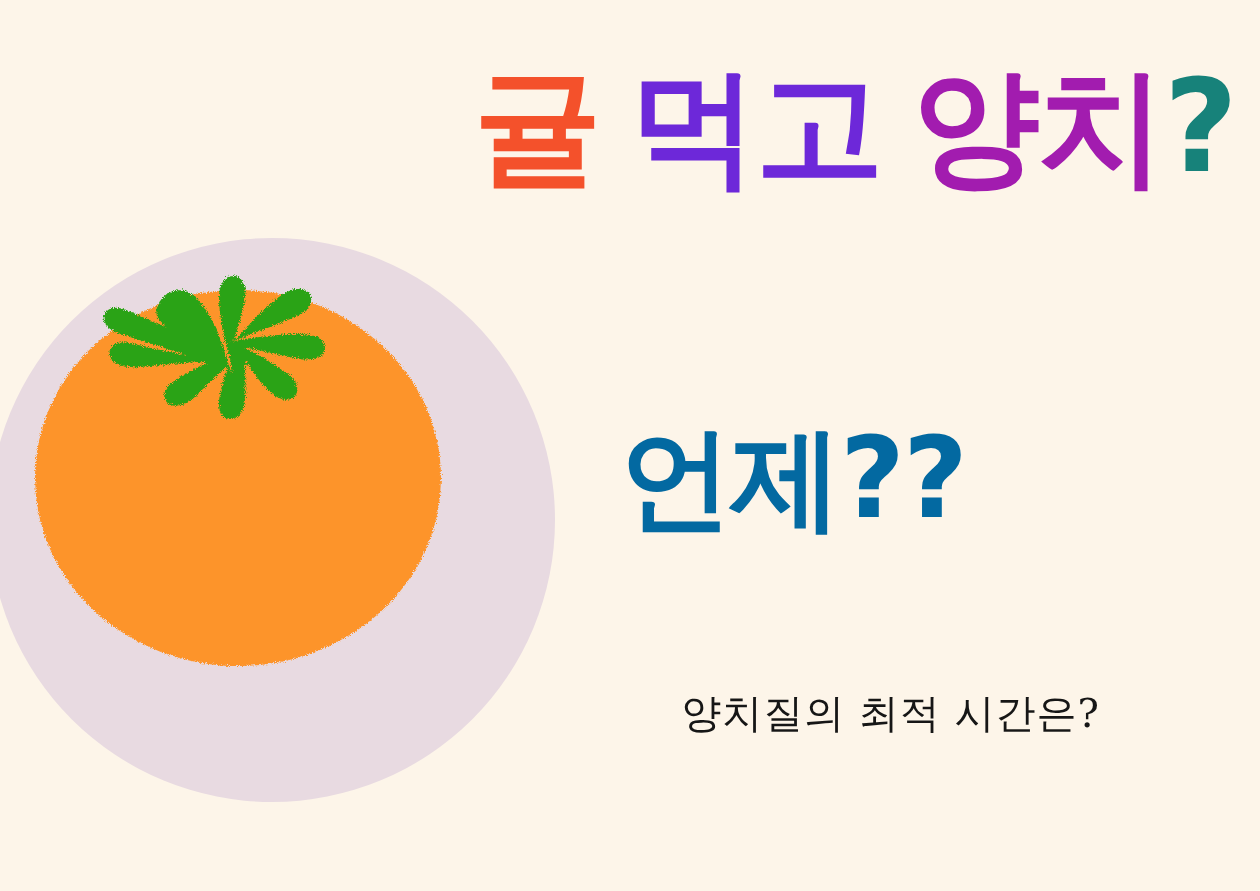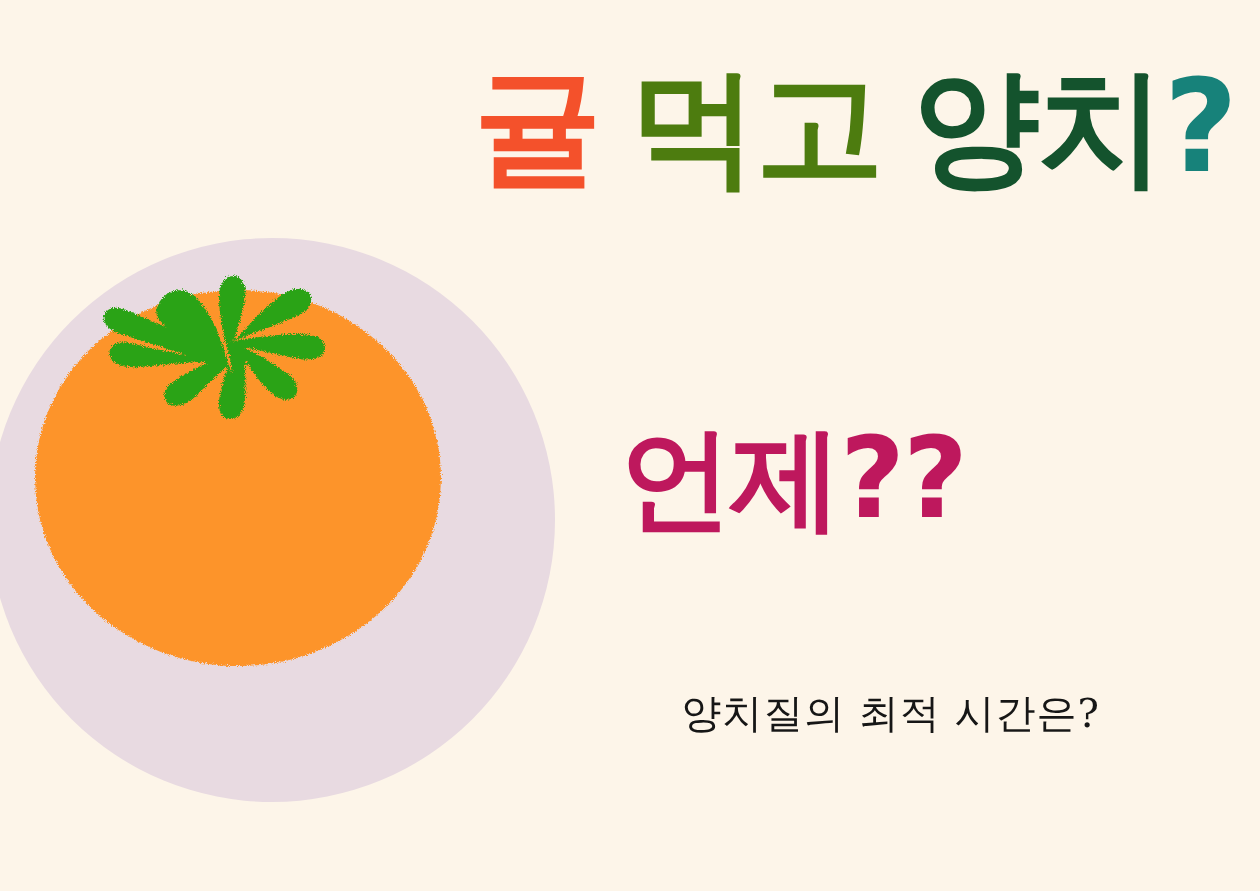--- a/index.html
+++ b/index.html
@@ -149,27 +149,27 @@
                C 247 285 242 276 233 276
                C 224 276 219 285 219 298
                C 219 313 224 340 230 358
                Z"></path>
     </g>
   </svg>
 
   <div id="title-line">
     <span class="seg" style="color:#F4512B">귤</span>
     <span class="seg sp"></span>
-    <span class="seg" style="color:#4d7c0f">먹고</span>
+    <span class="seg" style="color:#6d28d9">먹고</span>
     <span class="seg sp"></span>
-    <span class="seg" style="color:#14532d">양치</span>
+    <span class="seg" style="color:#a21caf">양치</span>
     <span class="seg" style="color:#17827A">?</span>
   </div>
 
   <div id="subhead">
-    <span style="color:#be185d">언제??</span>
+    <span style="color:#0369a1">언제??</span>
   </div>
 
   <div id="caption">
     <span>양치질의 최적 시간은?</span>
   </div>
 
 </div>
 
 </body></html>

